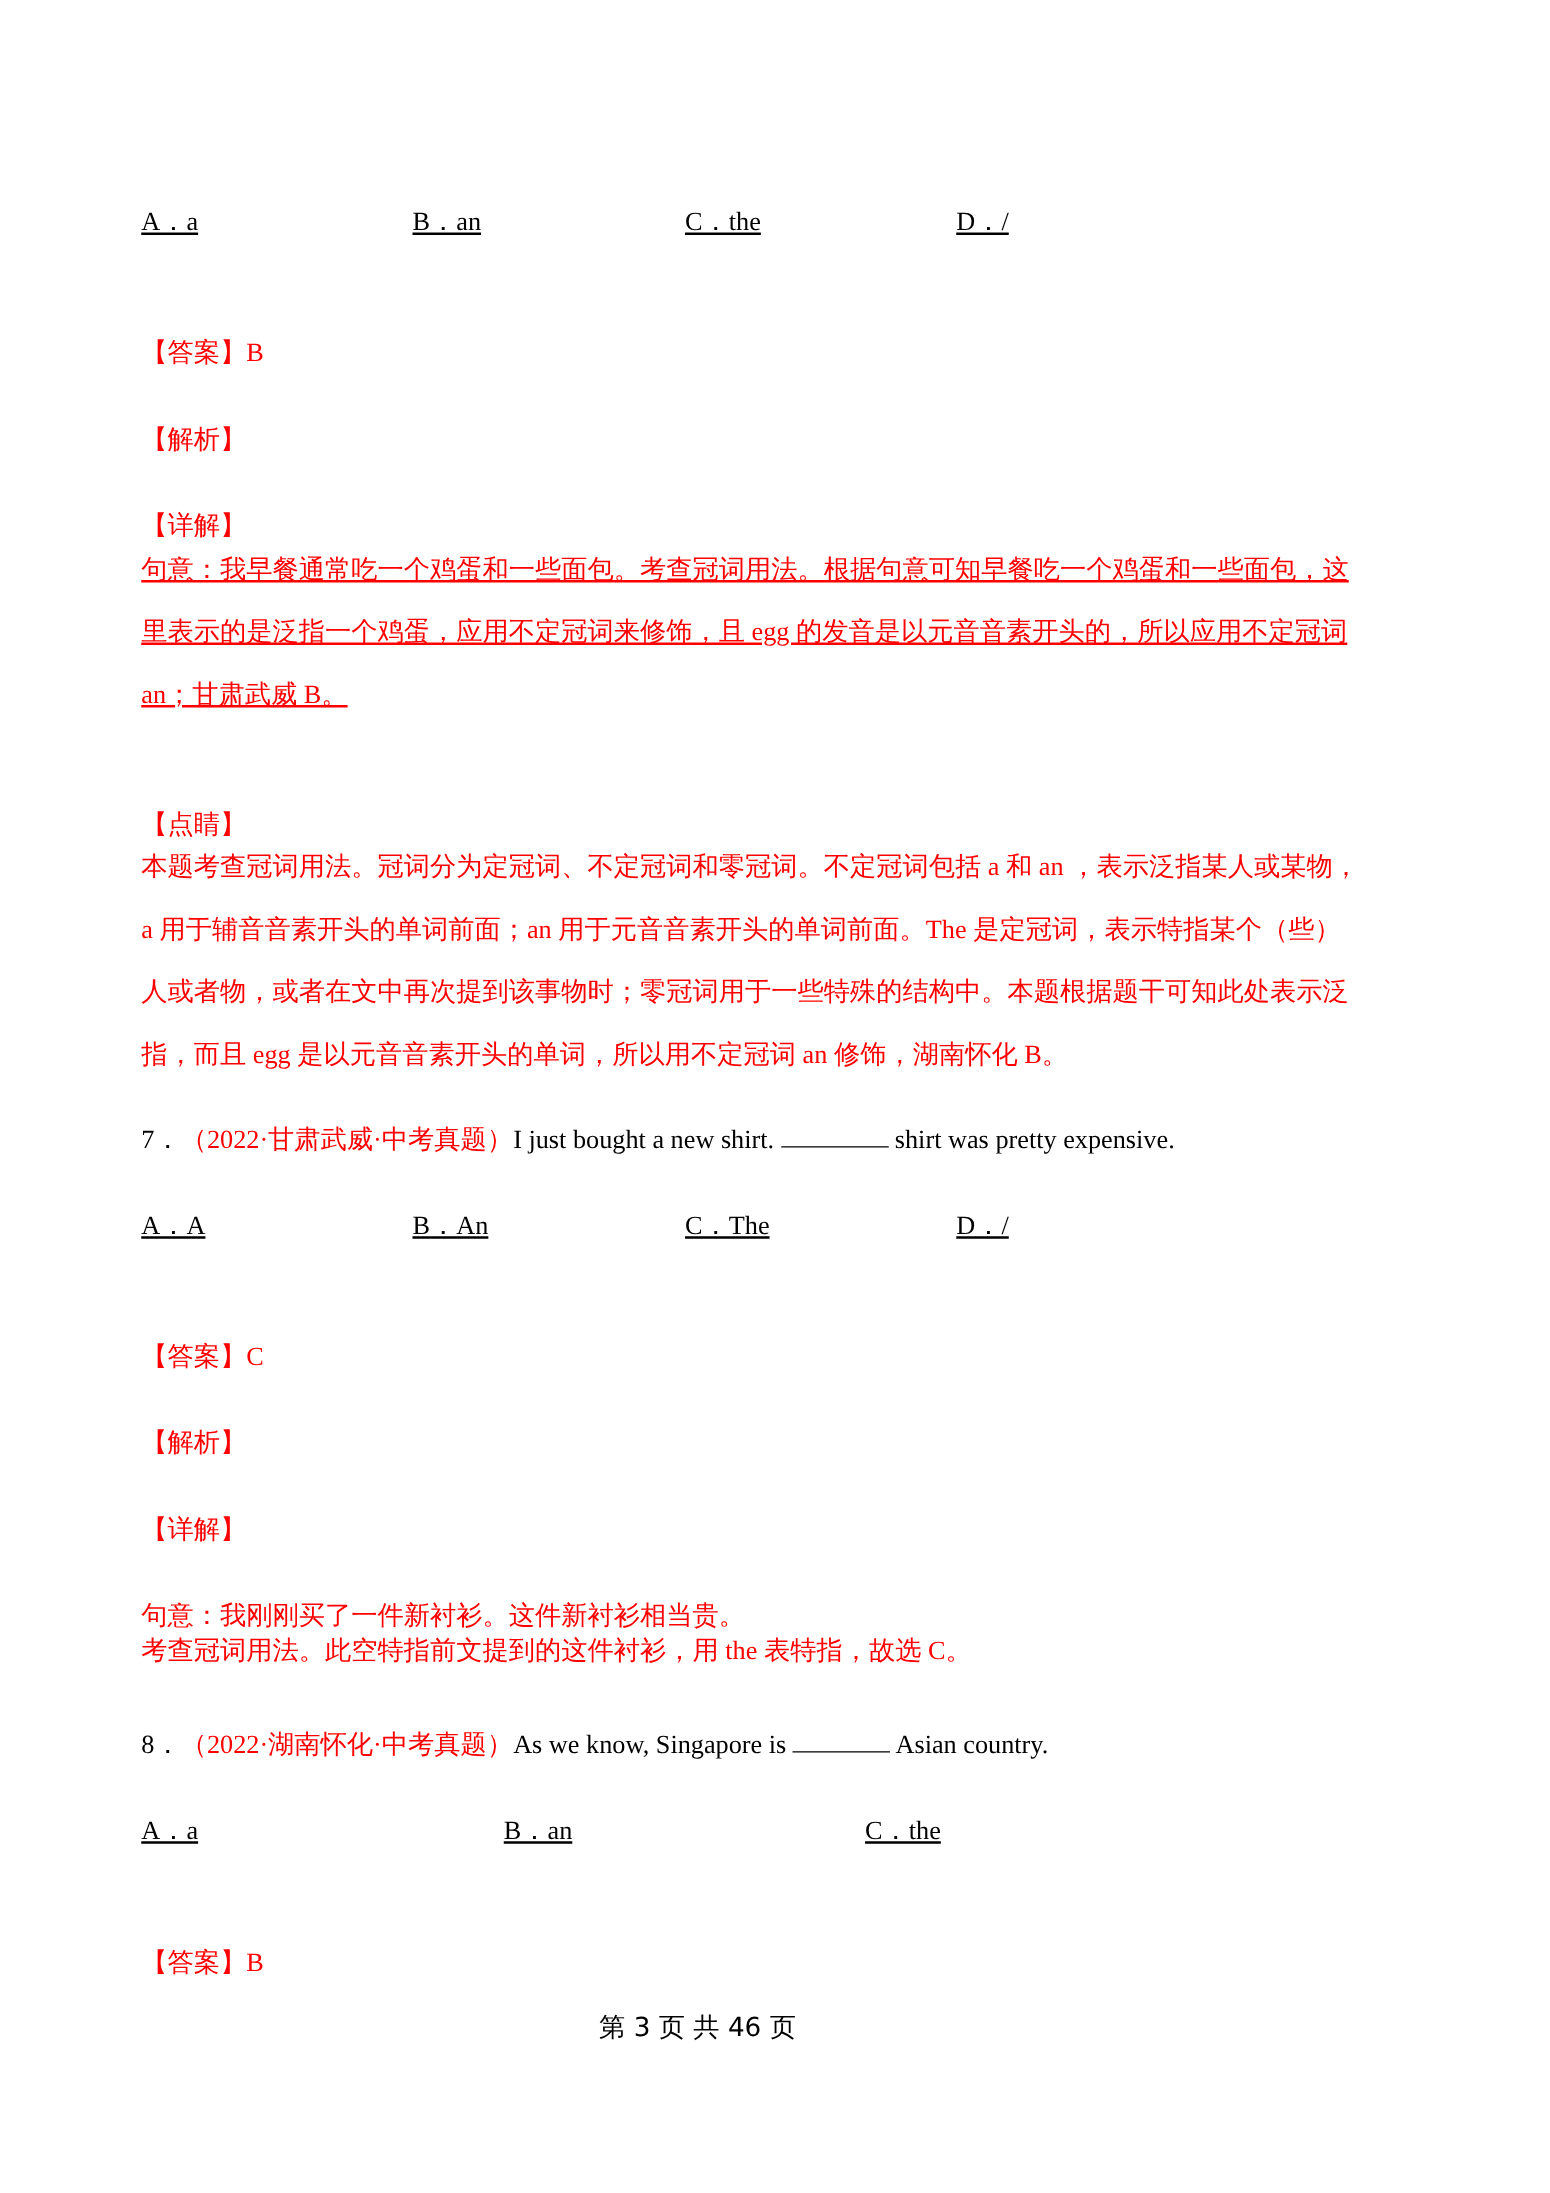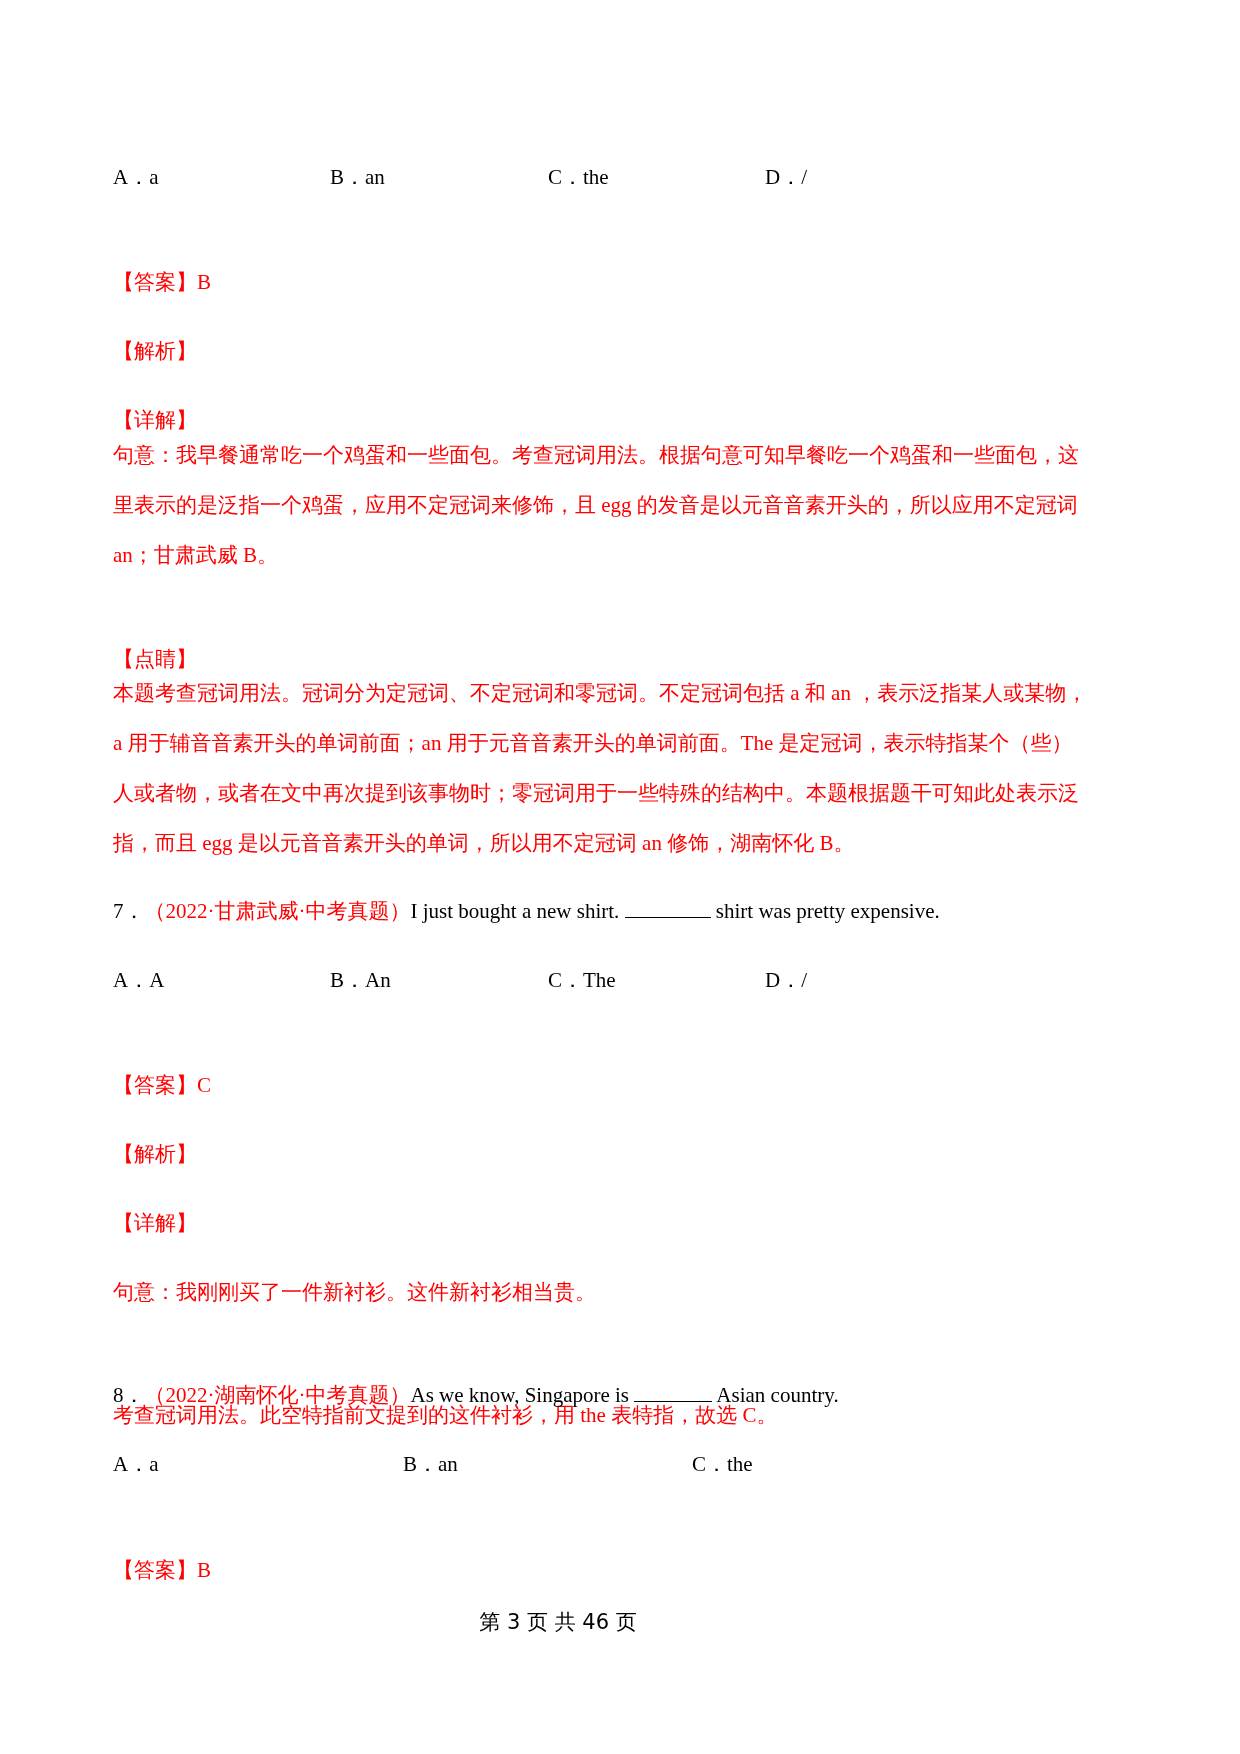--- a/index.html
+++ b/index.html
@@ -1,39 +1,39 @@
 <!DOCTYPE html>
 <html><head>
 <meta charset="utf-8">
 <style>
   html, body { margin: 0; padding: 0; background: #ffffff; }
   body { width: 1240px; height: 1754px; position: relative; overflow: hidden;
          font-family: "Liberation Serif", "DejaVu Serif", serif; color: #000; }
   .line { position: absolute; left: 113px; font-size: 21px; line-height: 28px; white-space: nowrap; }
   .red { color: #ff0000; margin-top: 36px; }
-  .opt { position: absolute; font-size: 21px; line-height: 28px; white-space: nowrap; }
+  .opt { position: absolute; font-size: 21px; line-height: 28px; white-space: nowrap; text-decoration: underline; }
   .para { position: absolute; left: 113px; width: 1015px; font-size: 21px; line-height: 50px; color: #ff0000; text-align: justify; }
   .para span { display: block; white-space: nowrap; }
   .footer { position: absolute; left: 0; width: 1116px; text-align: center; font-size: 21px;
             font-family: "DejaVu Sans", "Liberation Sans", sans-serif; top: 1608px; }
   .blank { display: inline-block; border-bottom: 1px solid #000; height: 18px; vertical-align: baseline; }
 </style>
 </head>
 <body>
 
 <div class="opt" style="left:113px; top:163px;">A．a</div>
 <div class="opt" style="left:330px; top:163px;">B．an</div>
 <div class="opt" style="left:548px; top:163px;">C．the</div>
 <div class="opt" style="left:765px; top:163px;">D．/</div>
 
 <div class="line red" style="top:232px;">【答案】B</div>
 <div class="line red" style="top:301px;">【解析】</div>
 <div class="line red" style="top:370px;">【详解】</div>
 
-<div class="para" style="top:430px;">
+<div class="para" style="top:430px;text-decoration:underline;">
   <span>句意：我早餐通常吃一个鸡蛋和一些面包。考查冠词用法。根据句意可知早餐吃一个鸡蛋和一些面包，这</span>
   <span>里表示的是泛指一个鸡蛋，应用不定冠词来修饰，且 egg 的发音是以元音音素开头的，所以应用不定冠词</span>
   <span>an；甘肃武威 B。</span>
 </div>
 
 <div class="line red" style="top:609px;">【点睛】</div>
 
 <div class="para" style="top:668px;">
   <span>本题考查冠词用法。冠词分为定冠词、不定冠词和零冠词。不定冠词包括 a 和 an ，表示泛指某人或某物，</span>
   <span>a 用于辅音音素开头的单词前面；an 用于元音音素开头的单词前面。The 是定冠词，表示特指某个（些）</span>
@@ -47,21 +47,21 @@
 
 <div class="opt" style="left:113px; top:966px;">A．A</div>
 <div class="opt" style="left:330px; top:966px;">B．An</div>
 <div class="opt" style="left:548px; top:966px;">C．The</div>
 <div class="opt" style="left:765px; top:966px;">D．/</div>
 
 <div class="line red" style="top:1035px;">【答案】C</div>
 <div class="line red" style="top:1104px;">【解析】</div>
 <div class="line red" style="top:1173px;">【详解】</div>
 <div class="line red" style="top:1242px;text-align:right;">句意：我刚刚买了一件新衬衫。这件新衬衫相当贵。</div>
-<div class="line red" style="top:1365px;">考查冠词用法。此空特指前文提到的这件衬衫，用 the 表特指，故选 C。</div>
+<div class="line red" style="top:1270px;">考查冠词用法。此空特指前文提到的这件衬衫，用 the 表特指，故选 C。</div>
 
 <div class="line" style="top:1381px;">
   <span>8．</span><span class="red">（2022·湖南怀化·中考真题）</span><span>As we know, Singapore is </span><span class="blank" style="width:78px;"></span><span> Asian country.</span>
 </div>
 
 <div class="opt" style="left:113px; top:1450px;">A．a</div>
 <div class="opt" style="left:403px; top:1450px;">B．an</div>
 <div class="opt" style="left:692px; top:1450px;">C．the</div>
 
 <div class="line red" style="top:1520px;">【答案】B</div>

